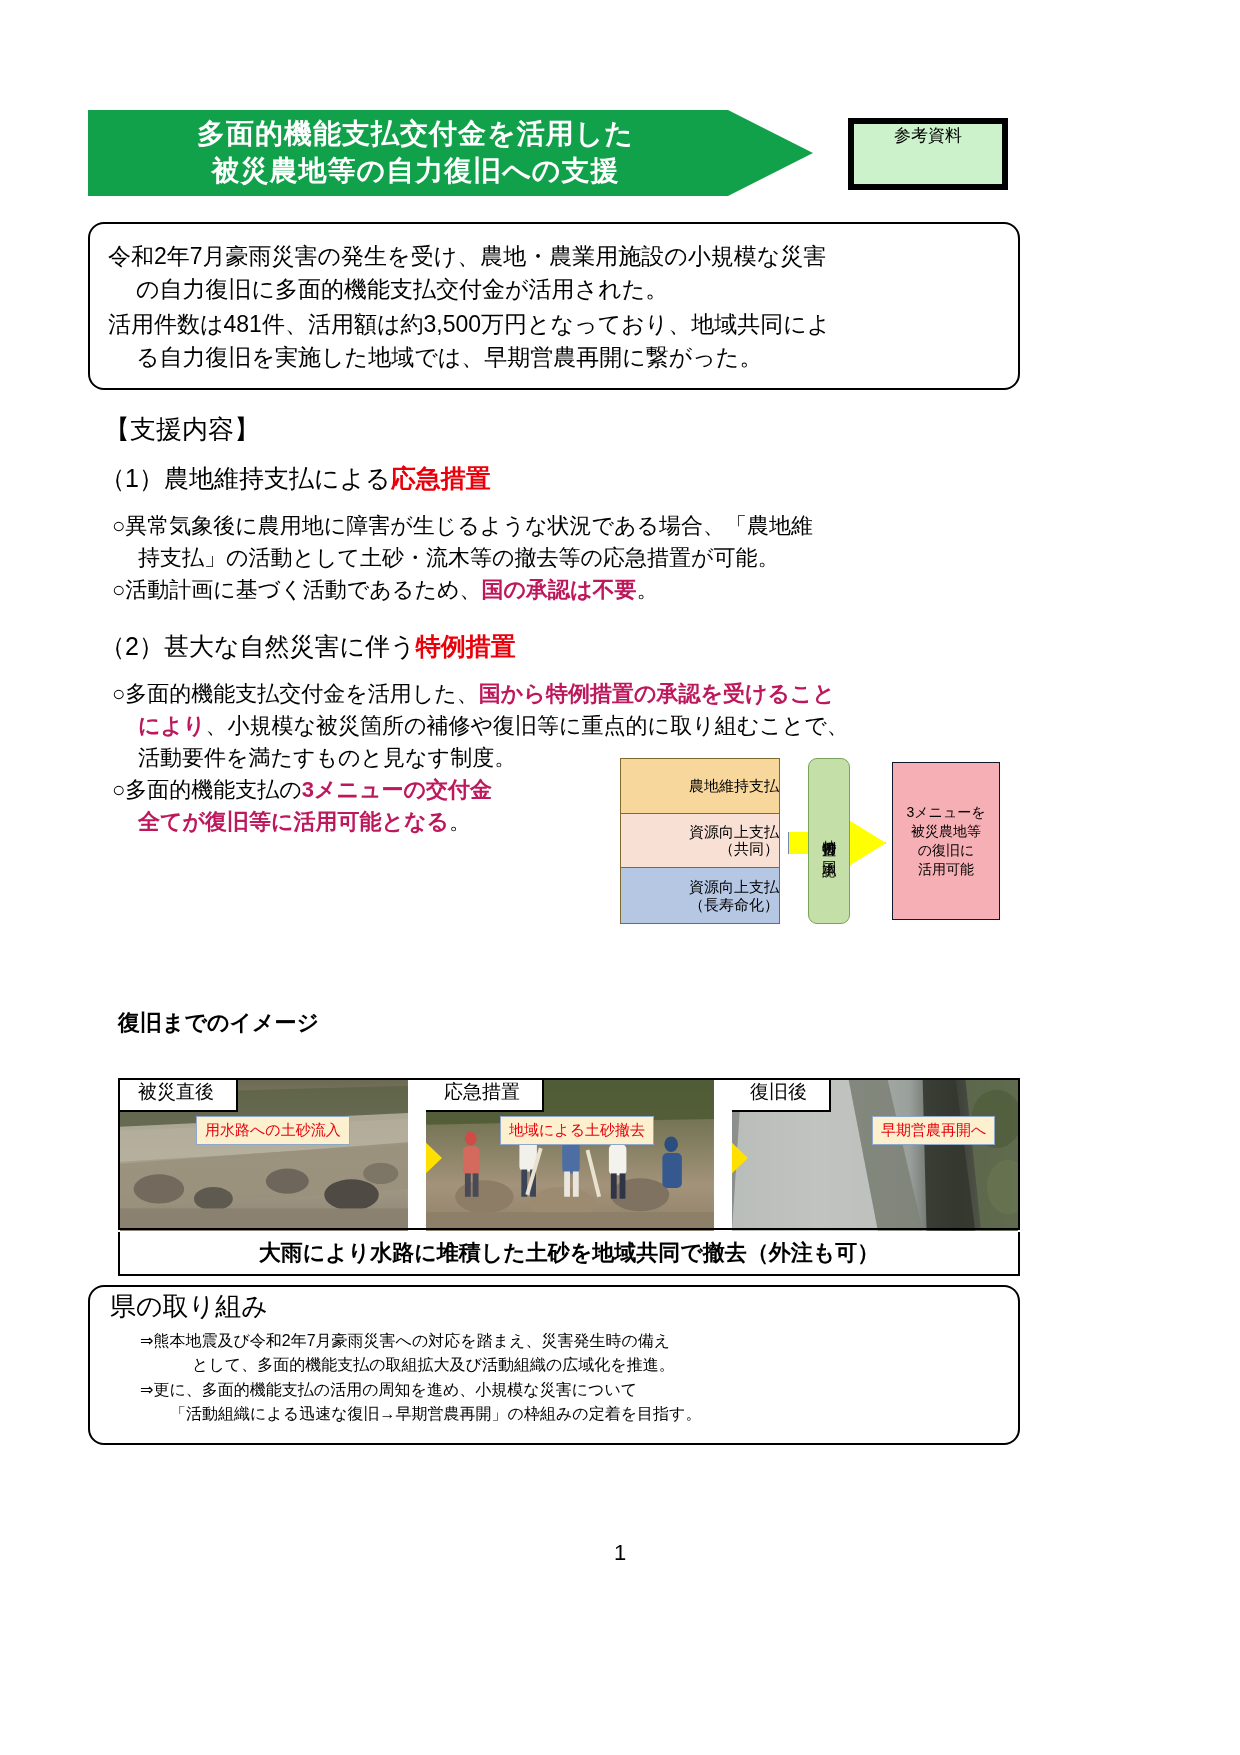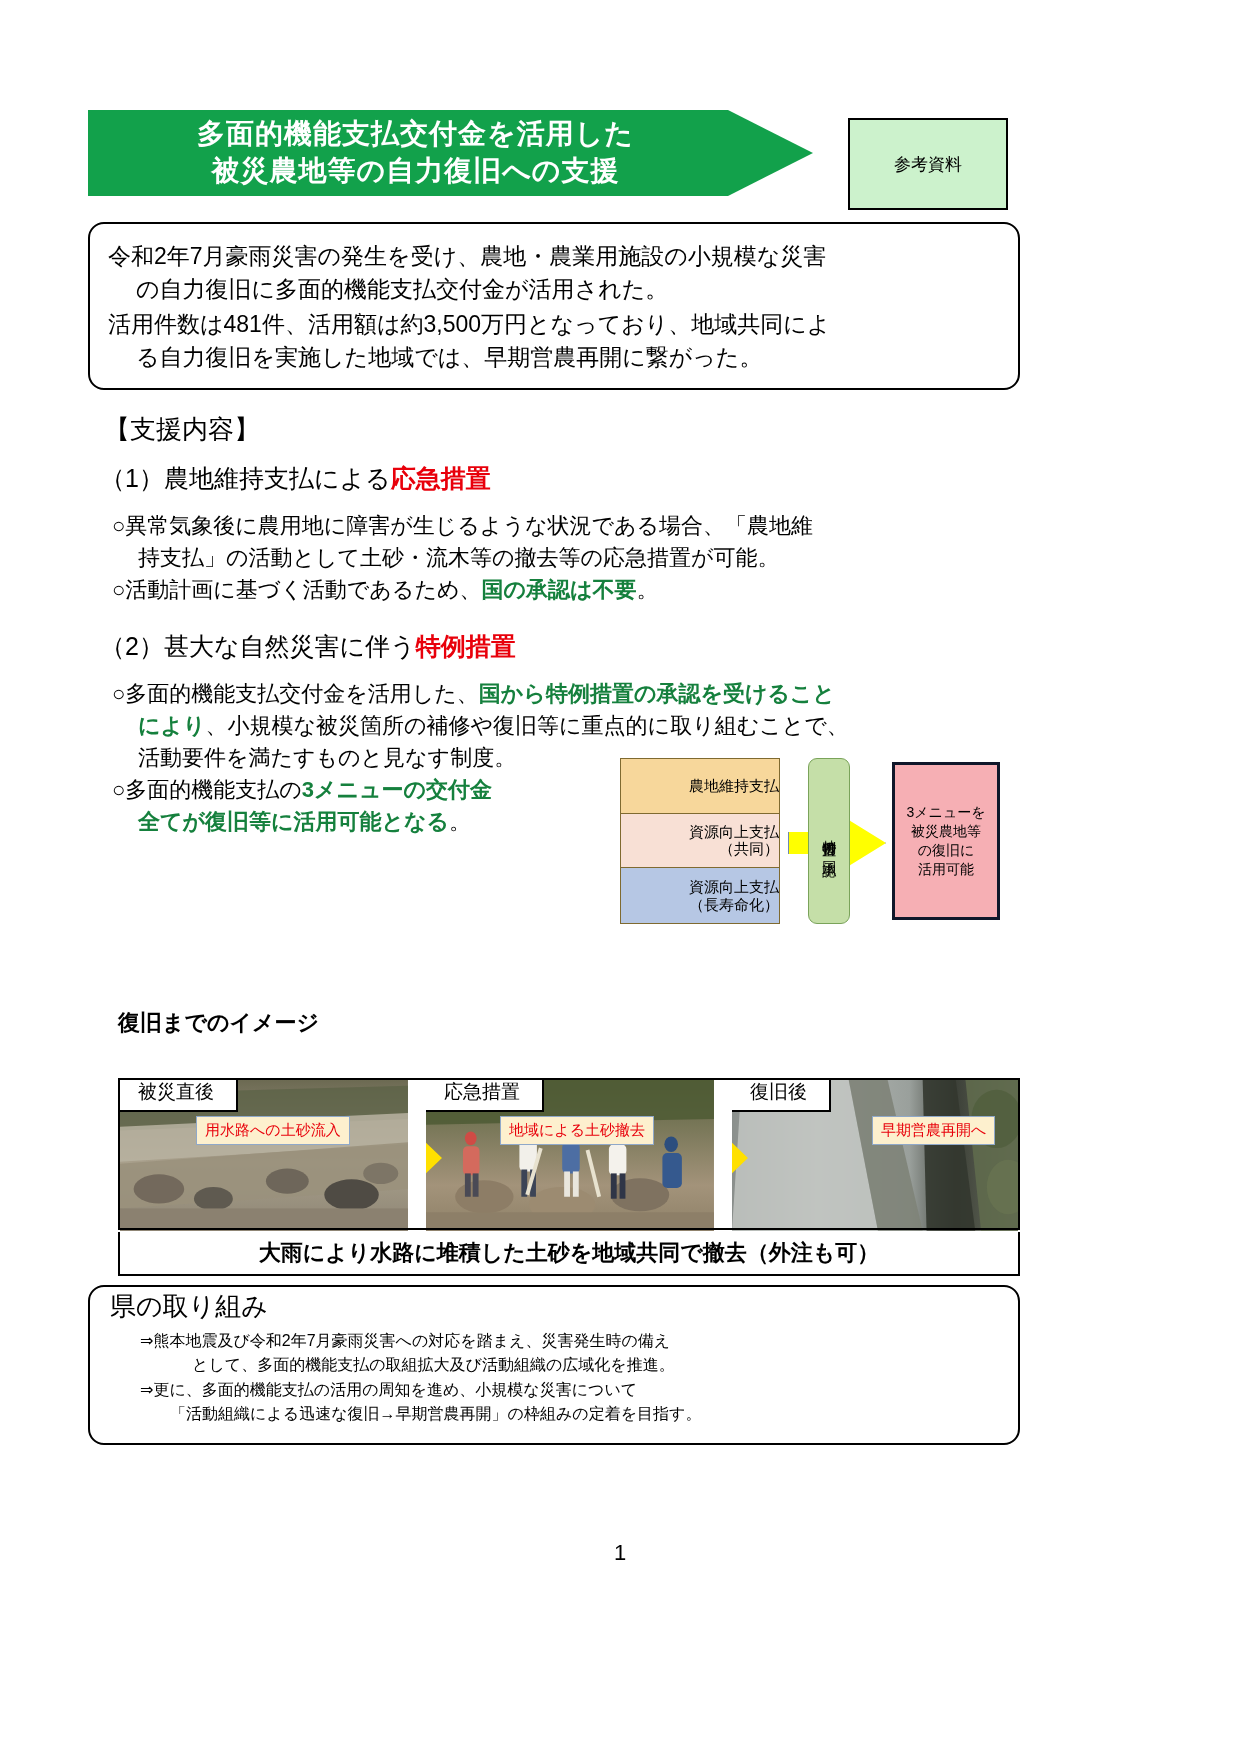--- a/index.html
+++ b/index.html
@@ -23,23 +23,23 @@
     color:#ffffff;font-weight:bold;font-size:28px;letter-spacing:1px;
     line-height:1.32;white-space:nowrap;
   }
   .banner-shadow{
     position:absolute;left:92px;top:114px;width:725px;height:86px;
     background:#7a7a55;z-index:-1;
     clip-path:polygon(0 0, 640px 0, 725px 43px, 640px 86px, 0 86px);
   }
 
   .refbox{
-    position:absolute;left:848px;top:118px;width:160px;height:92px;
-    background:#CCF2CC;border:2px solid #000000;
-    display:flex;align-items:center;justify-content:center;
+    position:absolute;left:848px;top:118px;width:160px;height:72px;
+    background:#CCF2CC;border:6px solid #000000;
+    display:flex;align-items:flex-start;justify-content:center;
     font-size:17px;box-sizing:border-box;
   }
   .refbox-shadow{
     position:absolute;left:853px;top:123px;width:160px;height:72px;
     background:#9a9a9a;z-index:-1;
   }
 
   
   .summary{
     position:absolute;left:88px;top:222px;width:932px;height:168px;
@@ -52,21 +52,21 @@
   }
   .summary p .mk{margin-left:-28px;}
 
   
   .h-sec{
     position:absolute;font-size:26px;font-weight:normal;
   }
   .num-head{position:absolute;font-size:25px;white-space:nowrap;}
   .num-head .red{color:#E8000B;font-weight:bold;}
   .para{position:absolute;font-size:22px;line-height:1.45;}
-  .para .red{color:#15803d;font-weight:bold;}
+  .para .red{color:#be185d;font-weight:bold;}
   .para .ind{display:block;padding-left:26px;text-indent:-26px;}
   .para .ind2{display:block;padding-left:26px;}
 
   
   .diagram{position:absolute;left:620px;top:758px;width:400px;height:172px;}
   .menu-stack{
     position:absolute;left:0;top:0;width:160px;height:166px;
     border:1px solid #7f6a30;box-sizing:border-box;
   }
   .menu-cell{
@@ -87,21 +87,21 @@
   .green-pill{
     position:absolute;left:188px;top:0px;width:42px;height:166px;
     background:#C5DFA8;border:1px solid #7aa35a;border-radius:9px;
     box-sizing:border-box;display:flex;align-items:center;justify-content:center;
   }
   .green-pill span{
     writing-mode:vertical-rl;font-size:14px;line-height:1.25;letter-spacing:1px;
   }
   .pink-box{
     position:absolute;left:272px;top:4px;width:108px;height:158px;
-    background:#F6AFB4;border:3px solid #0f172a;box-sizing:border-box;
+    background:#F6AFB4;border:1px solid #0f172a;box-sizing:border-box;
     display:flex;flex-direction:column;align-items:center;justify-content:center;
     font-size:14px;line-height:1.35;text-align:center;
   }
 
   
   .img-head{position:absolute;left:118px;top:1008px;font-size:22px;font-weight:bold;}
   .photo-outer{
     position:absolute;left:118px;top:1078px;width:902px;height:152px;
     border:2px solid #000;box-sizing:border-box;
   }

